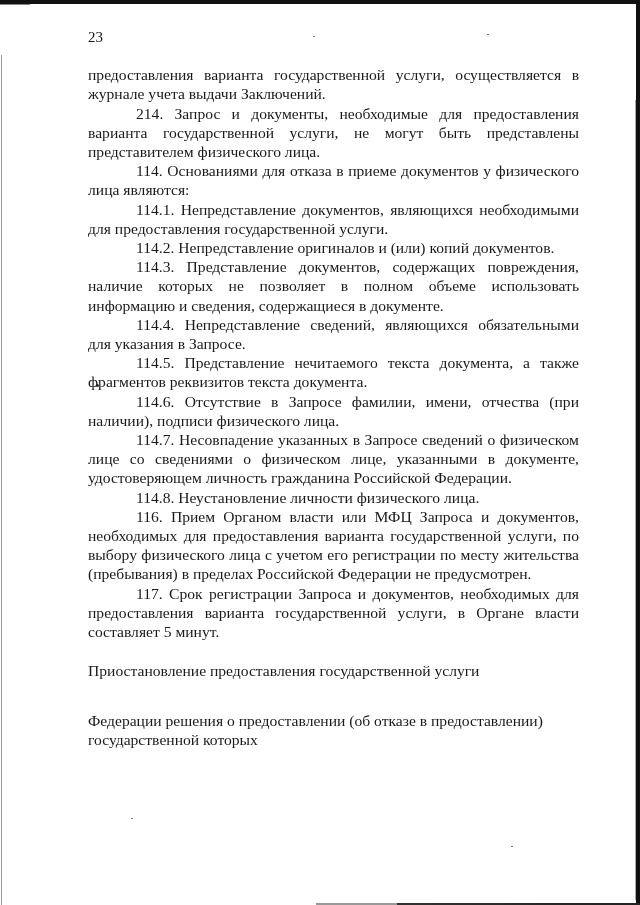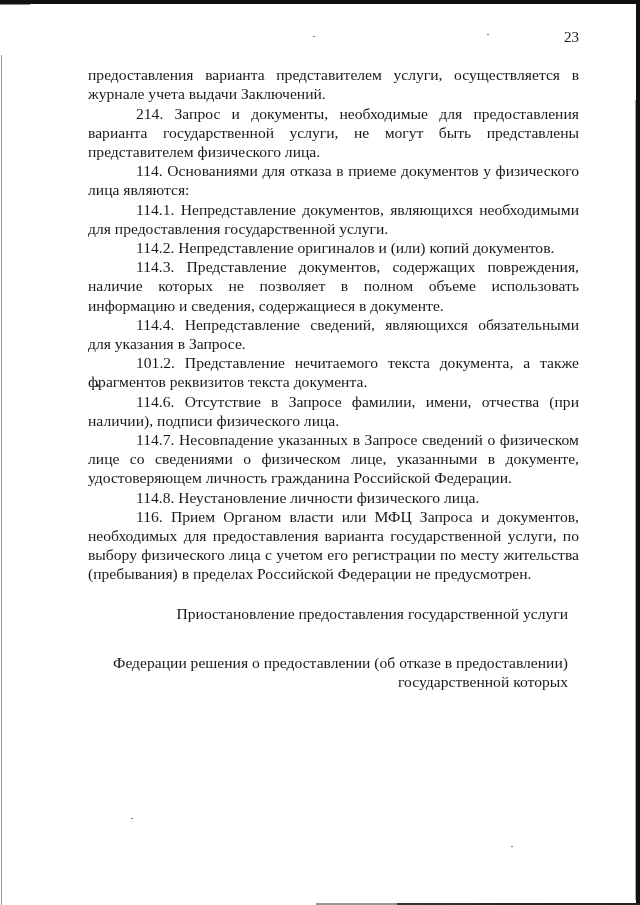--- a/index.html
+++ b/index.html
@@ -53,35 +53,35 @@
       position: absolute;
       left: 88px;
       top: 28px;
       width: 491px;
       font-family: "Liberation Serif", "DejaVu Serif", serif;
       color: #1a1a1a;
       font-size: 15.6px;
       line-height: 19.2px;
     }
     .page-number {
-      text-align: right;
+      text-align: left;
       font-size: 15px;
       margin-bottom: 18px;
     }
     .para {
       margin: 0;
       text-align: justify;
       text-indent: 48px;
     }
     .para.no-indent {
       text-indent: 0;
     }
     .heading {
-      text-align: right;
-      margin: 11px;
+      text-align: left;
+      margin: 0;
     }
     .heading-1 {
       margin-top: 20px;
       margin-bottom: 20px;
     }
     .heading-2 {
       margin-top: 30px;
     }
     .speck {
       position: absolute;
@@ -102,32 +102,33 @@
 <div class="speck" style="left:313px; top:36px;"></div>
 <div class="speck" style="left:487px; top:34px;"></div>
 <div class="speck" style="left:96px; top:384px; width:3px; height:3px; border-radius:50%; background:#333;"></div>
 <div class="speck" style="left:131px; top:818px;"></div>
 <div class="speck" style="left:511px; top:846px;"></div>
 
 <div class="page">
   <div class="page-number">23</div>
 
   <div id="part1">
-      <p class="para no-indent">предоставления варианта представителем услуги, осуществляется в журнале учета выдачи Заключений.</p>
+      <p class="para no-indent">предоставления варианта государственной услуги, осуществляется в журнале учета выдачи Заключений.</p>
       <p class="para">214. Запрос и документы, необходимые для предоставления варианта государственной услуги, не могут быть представлены представителем физического лица.</p>
       <p class="para">114. Основаниями для отказа в приеме документов у физического лица являются:</p>
       <p class="para">114.1. Непредставление документов, являющихся необходимыми для предоставления государственной услуги.</p>
       <p class="para">114.2. Непредставление оригиналов и (или) копий документов.</p>
       <p class="para">114.3. Представление документов, содержащих повреждения, наличие которых не позволяет в полном объеме использовать информацию и сведения, содержащиеся в документе.</p>
       <p class="para">114.4. Непредставление сведений, являющихся обязательными для указания в Запросе.</p>
-      <p class="para">101.2. Представление нечитаемого текста документа, а также фрагментов реквизитов текста документа.</p>
+      <p class="para">114.5. Представление нечитаемого текста документа, а также фрагментов реквизитов текста документа.</p>
       <p class="para">114.6. Отсутствие в Запросе фамилии, имени, отчества (при наличии), подписи физического лица.</p>
       <p class="para">114.7. Несовпадение указанных в Запросе сведений о физическом лице со сведениями о физическом лице, указанными в документе, удостоверяющем личность гражданина Российской Федерации.</p>
       <p class="para">114.8. Неустановление личности физического лица.</p>
       <p class="para">116. Прием Органом власти или МФЦ Запроса и документов, необходимых для предоставления варианта государственной услуги, по выбору физического лица с учетом его регистрации по месту жительства (пребывания) в пределах Российской Федерации не предусмотрен.</p>
+      <p class="para">117. Срок регистрации Запроса и документов, необходимых для предоставления варианта государственной услуги, в Органе власти составляет 5 минут.</p>
     </div>
 
   <p class="heading heading-1">Приостановление предоставления государственной услуги</p>
 
 
   <div class="heading heading-2">
     <div>Федерации решения о предоставлении (об отказе в предоставлении)</div>
     <div>государственной которых</div>
   </div>
 </div>

